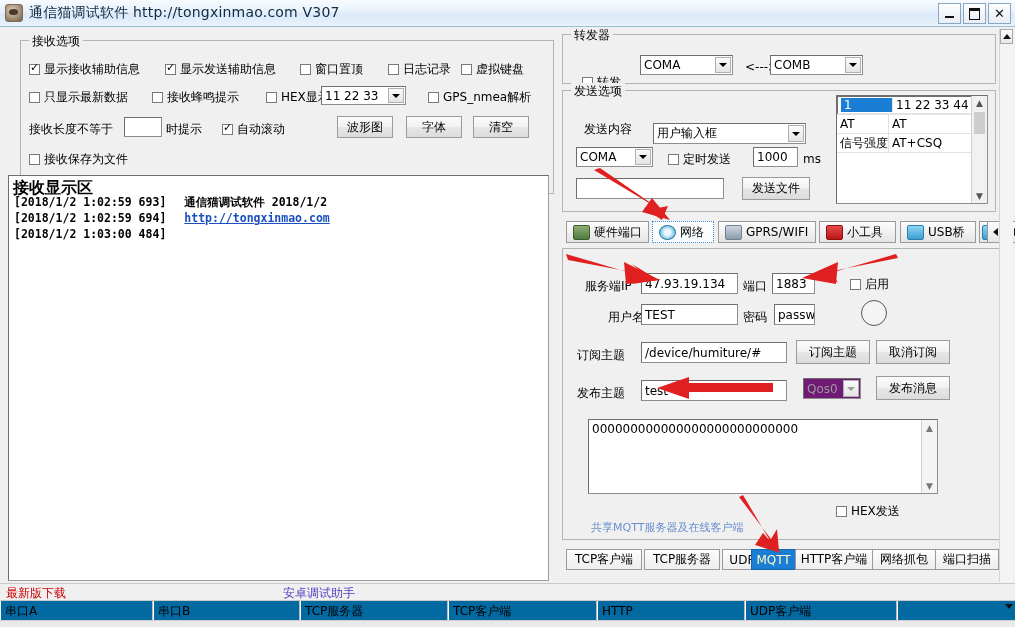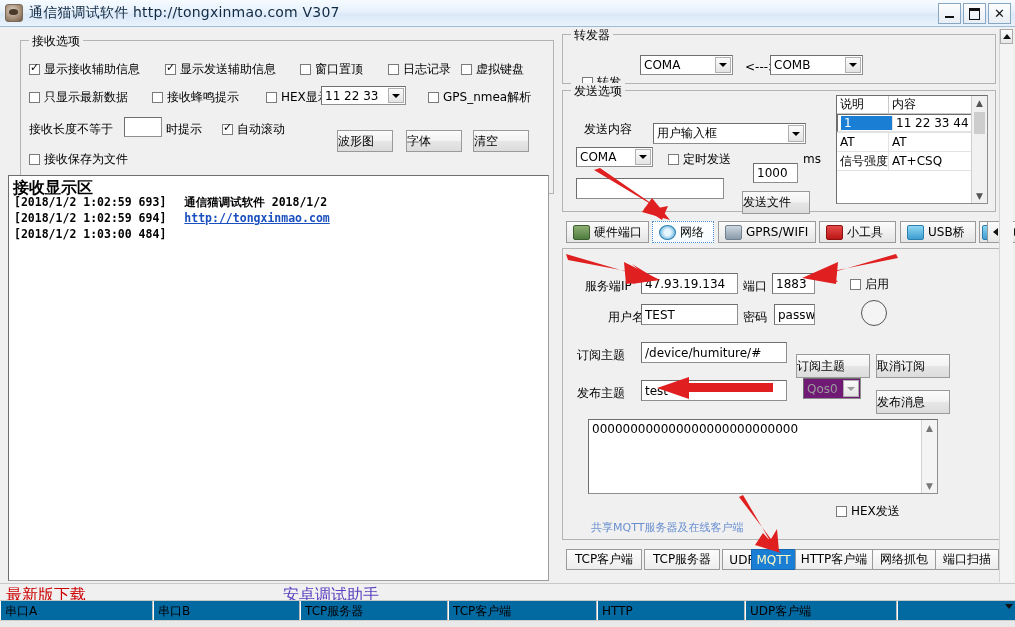--- a/index.html
+++ b/index.html
@@ -64,22 +64,22 @@
     position:absolute;box-sizing:border-box;background:#fff;
     border:1px solid #8e8e8e;border-top-color:#6e6e6e;border-left-color:#6e6e6e;
     font-size:12px;padding:1px 3px;line-height:1;display:flex;align-items:center;
     color:#000;overflow:hidden;white-space:nowrap;
   }
 
   .btn{
     position:absolute;box-sizing:border-box;
     background:linear-gradient(to bottom,#fbfbfb 0%,#f2f2f2 48%,#e6e6e6 52%,#dcdcdc 100%);
     border:1px solid #9a9a9a;
-    display:flex;align-items:center;
-    font-size:12px;color:#000;white-space:nowrap;margin-top:14px;
+    display:flex;align-items:center;justify-content:center;
+    font-size:12px;color:#000;white-space:nowrap;
   }
 
   .sel{
     position:absolute;box-sizing:border-box;background:#fff;
     border:1px solid #8e8e8e;border-top-color:#6e6e6e;border-left-color:#6e6e6e;
     font-size:12px;display:flex;align-items:center;padding-left:3px;color:#000;
     white-space:nowrap;overflow:hidden;
   }
   .sel .arrow{
     position:absolute;right:1px;top:1px;bottom:1px;width:16px;
@@ -180,21 +180,21 @@
   }
   .pscroll .up{position:absolute;top:0;left:0;width:13px;height:15px;
     background:linear-gradient(to bottom,#fdfdfd,#e8e8e8);border:1px solid #a9a9a9;box-sizing:border-box;
     display:flex;align-items:center;justify-content:center;}
   .pscroll .up i{width:0;height:0;border-left:4px solid transparent;border-right:4px solid transparent;border-bottom:5px solid #111;display:block;}
 
   
   .led{position:absolute;width:26px;height:26px;border:1px solid #555;border-radius:50%;background:#f4f4f4;box-sizing:border-box;}
 
   
-  .botlink{position:absolute;font-size:16px;white-space:nowrap;}
+  .botlink{position:absolute;font-size:12px;white-space:nowrap;}
   .statusbar{position:absolute;left:0;top:600px;width:1015px;height:20px;
     background:#0369a1;border-top:1px solid #c8c8c8;display:flex;align-items:center;}
   .statusbar .cell{height:20px;box-sizing:border-box;border-right:1px solid #b9b9b9;
     border-left:1px solid #ffffff;display:flex;align-items:center;padding-left:4px;font-size:12px;white-space:nowrap;}
   .statusbar .cell.last{flex:1;border-right:none;position:relative;}
   .statusbar .cell.last .dd{position:absolute;right:2px;top:3px;width:0;height:0;
     border-left:4px solid transparent;border-right:4px solid transparent;border-top:5px solid #111;}
   .botstrip{position:absolute;left:0;top:620px;width:1015px;height:7px;background:#e9e9e9;border-top:1px solid #cfcfcf;}
 
   
@@ -349,36 +349,32 @@
     <div class="sel" style="left:20px;top:119px;width:77px;height:20px;">
       <span>COMA</span>
       <span class="arrow">
           <i></i>
         </span>
     </div>
     <div class="cb" style="left:112px;top:123px;">
       <span class="box"></span>
       <span>定时发送</span>
     </div>
-    <div class="inp" style="left:197px;top:119px;width:45px;height:20px;margin-top:16px;">
+    <div class="inp" style="left:197px;top:119px;width:45px;height:20px;">
       <span>1000</span>
     </div>
     <div class="lbl" style="left:247px;top:124px;">ms</div>
     <div class="inp" style="left:20px;top:150px;width:148px;height:21px;">
       <span></span>
     </div>
     <div class="btn" style="left:186px;top:149px;width:68px;height:23px;">
       <span>发送文件</span>
     </div>
 
     <div class="tbl" style="left:280px;top:67px;width:152px;height:109px;">
-      <div class="hrow">
-        <div style="width:52px;">说明</div>
-        <div style="width:85px;">内容</div>
-      </div>
       <div class="row sel">
         <div style="width:52px;">1</div>
         <div style="width:85px;">11 22 33 44 55</div>
       </div>
       <div class="row">
         <div style="width:52px;">2</div>
         <div style="width:85px;">123456789</div>
       </div>
       <div class="row">
         <div style="width:52px;">AT</div>

